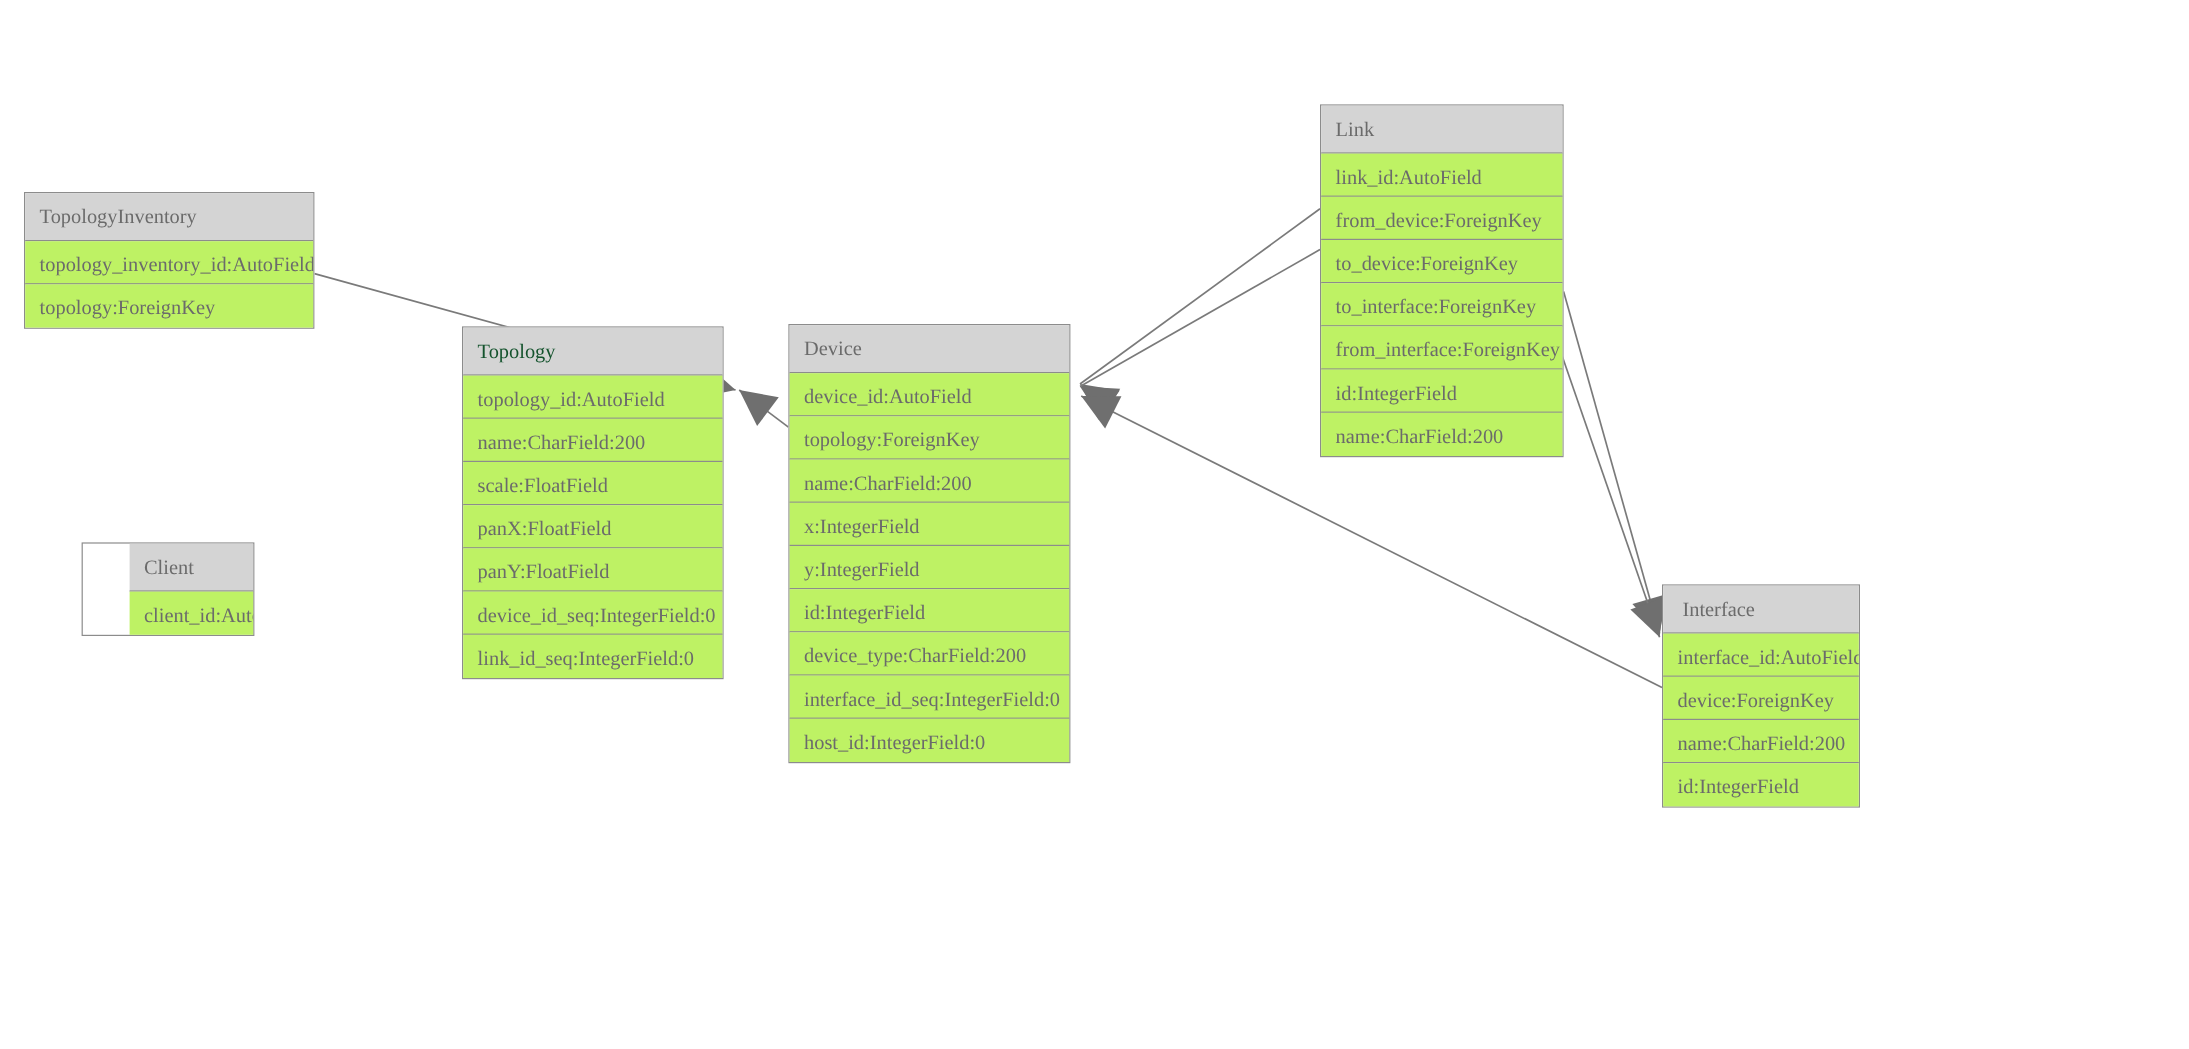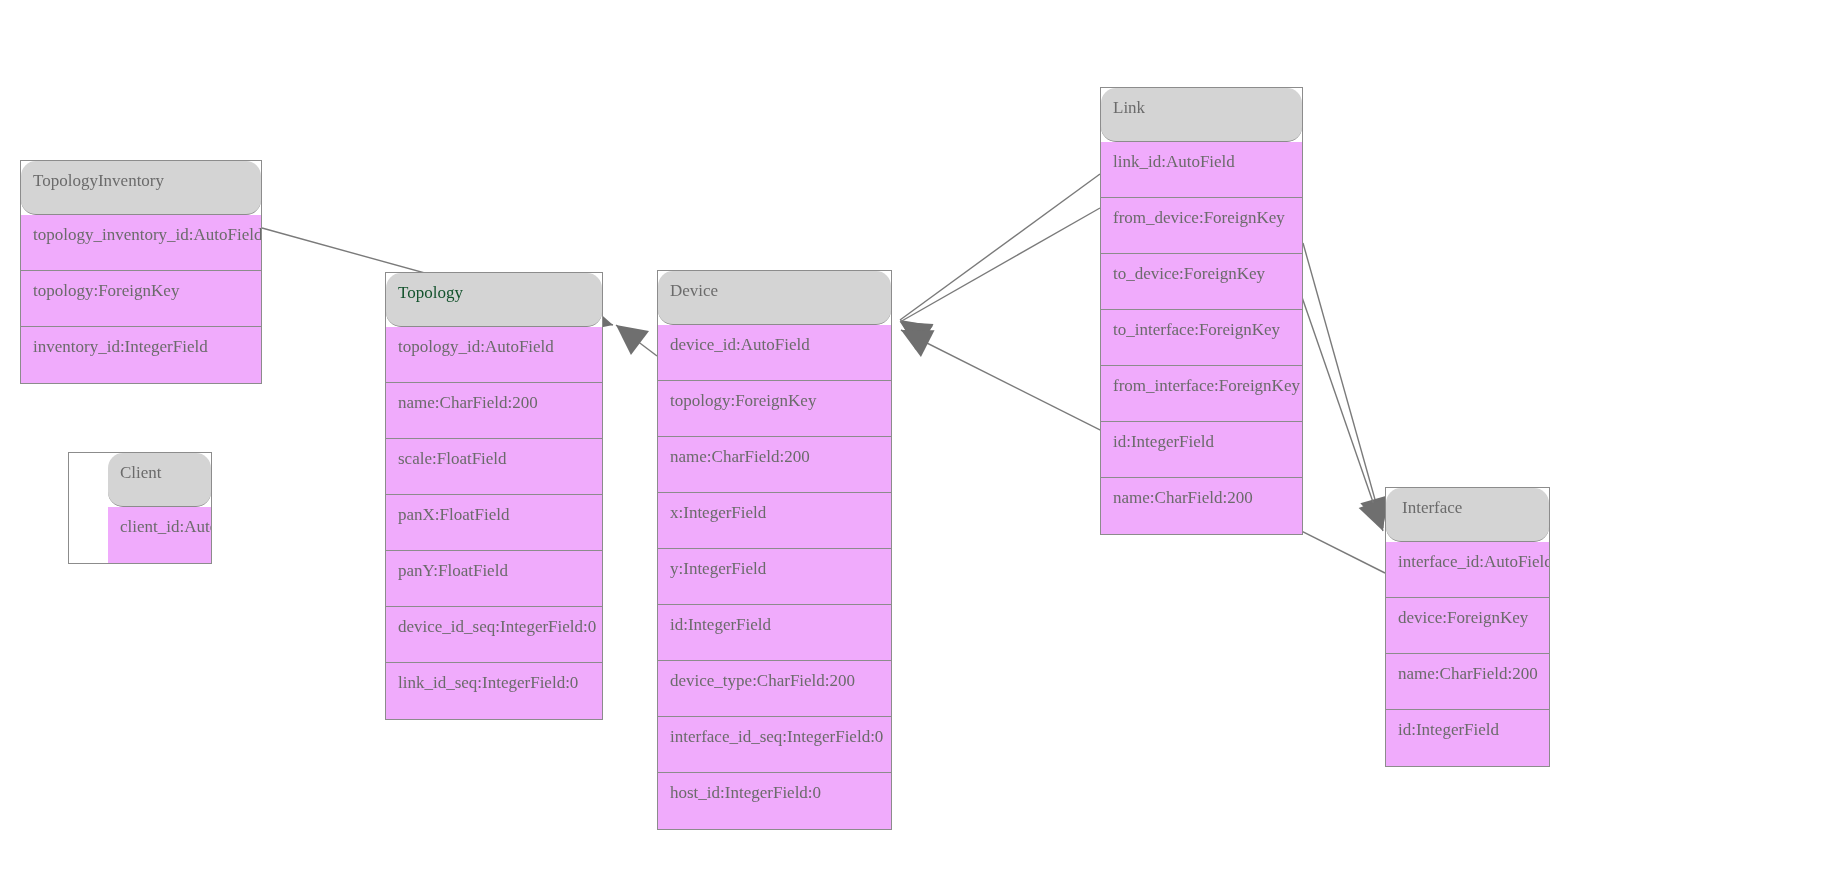--- a/index.html
+++ b/index.html
@@ -31,37 +31,36 @@
     background: #ffffff;
     z-index: 5;
   }
   .entity-header {
     box-sizing: border-box;
     background: #d4d4d4;
     border-bottom: 1px solid #8c8c8c;
     color: #6b6b6b;
     font-size: 17px;
     line-height: 40px;
-    height: 54px;
+    height: 40px;
     padding: 0 0 0 12px;
     white-space: nowrap;
     overflow: hidden;
-    border-radius: 15px;
   }
   .entity-field {
     box-sizing: border-box;
     border-bottom: 1px solid #8c8c8c;
     color: #6b6b6b;
     font-size: 17px;
     line-height: 40px;
-    height: 56px;
+    height: 36px;
     padding: 0 10px 0 12px;
     white-space: nowrap;
     overflow: hidden;
-    background: #f0abfc;
+    background: #bef264;
   }
   .entity-field:last-child {
     border-bottom: none;
   }
 </style>
 </head>
 <body>
 
 <div id="canvas">
 
@@ -94,21 +93,20 @@
         <polyline points="1295,277 1383,531" fill="none" stroke="#7a7a7a" stroke-width="1.4"></polyline>
         <polygon points="1383,531 1358.6440063884413,507.93952352630777 1386.8347850120188,497.6789192265377" fill="#6f6f6f"></polygon>
       </g>
     </svg>
 
   <div id="entity-layer">
       <div class="entity" style="left: 20px; top: 140px; width: 242px; border-color: rgb(140, 140, 140); background: rgb(255, 255, 255); margin-top: 20px;">
         <div class="entity-header" style="background: rgb(212, 212, 212); color: rgb(107, 107, 107); border-bottom-color: rgb(140, 140, 140);">TopologyInventory</div>
         <div class="entity-field" style="color: rgb(107, 107, 107); border-bottom-color: rgb(140, 140, 140);">topology_inventory_id:AutoField</div>
         <div class="entity-field" style="color: rgb(107, 107, 107); border-bottom-color: rgb(140, 140, 140);">topology:ForeignKey</div>
-        <div class="entity-field" style="color: rgb(107, 107, 107); border-bottom-color: rgb(140, 140, 140);">inventory_id:IntegerField</div>
       </div>
       <div class="entity" style="left: 68px; top: 452px; width: 144px; border-color: rgb(140, 140, 140); background: rgb(255, 255, 255); padding-left: 39px;">
         <div class="entity-header" style="background: rgb(212, 212, 212); color: rgb(107, 107, 107); border-bottom-color: rgb(140, 140, 140);">Client</div>
         <div class="entity-field" style="color: rgb(107, 107, 107); border-bottom-color: rgb(140, 140, 140);">client_id:AutoField</div>
       </div>
       <div class="entity" style="left: 385px; top: 272px; width: 218px; border-color: rgb(140, 140, 140); background: rgb(255, 255, 255);">
         <div class="entity-header" style="background: rgb(212, 212, 212); color: #14532d; border-bottom-color: rgb(140, 140, 140);">Topology</div>
         <div class="entity-field" style="color: rgb(107, 107, 107); border-bottom-color: rgb(140, 140, 140);">topology_id:AutoField</div>
         <div class="entity-field" style="color: rgb(107, 107, 107); border-bottom-color: rgb(140, 140, 140);">name:CharField:200</div>
         <div class="entity-field" style="color: rgb(107, 107, 107); border-bottom-color: rgb(140, 140, 140);">scale:FloatField</div>

